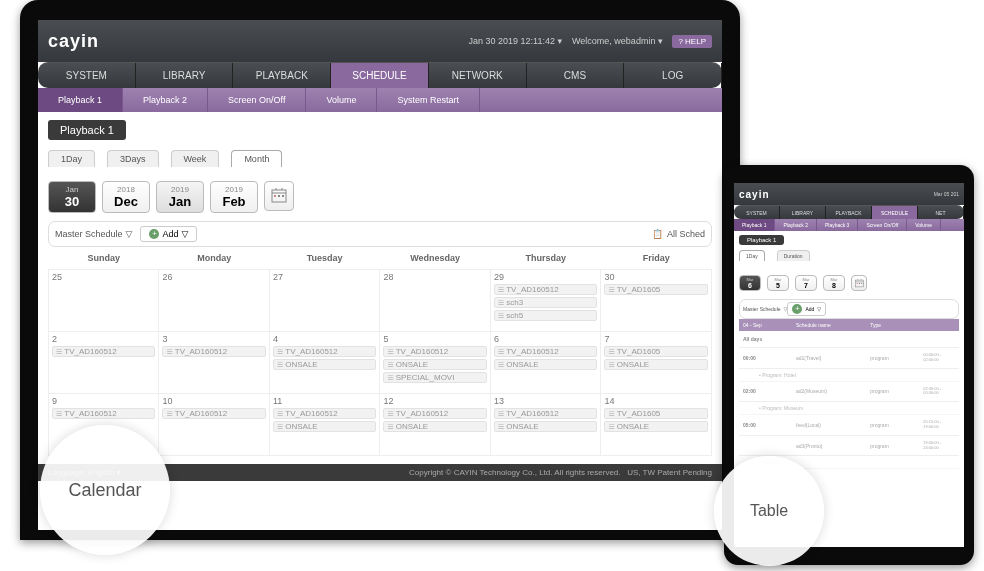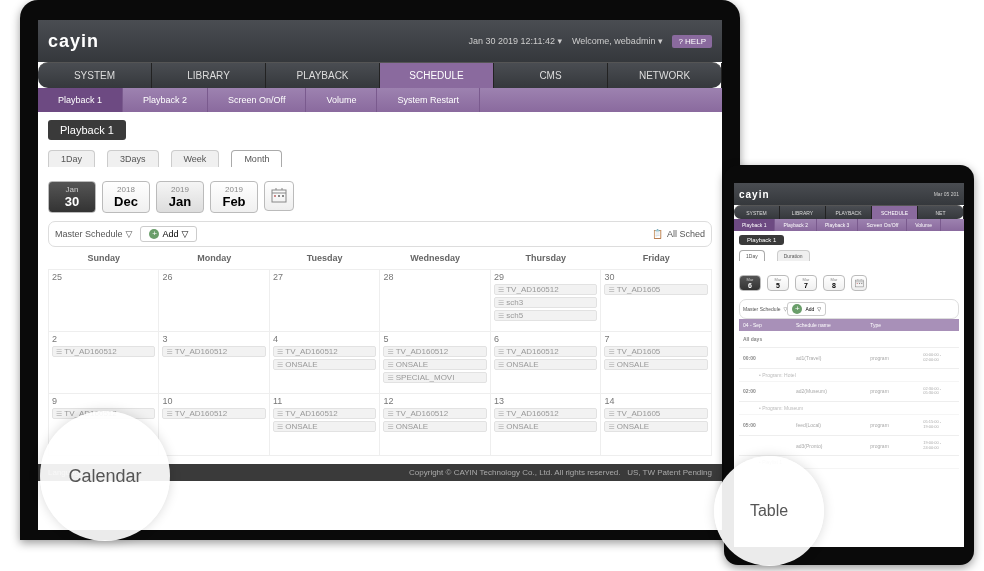--- a/index.html
+++ b/index.html
@@ -116,22 +116,23 @@
           <span><span>Welcome, webadmin</span> ▾</span>
           <span class="help-btn">? <span>HELP</span></span>
         </div>
       </div>
 
       <div class="mainnav" id="lap-mainnav">
           <div class="mainnav-item ">SYSTEM</div>
           <div class="mainnav-item ">LIBRARY</div>
           <div class="mainnav-item ">PLAYBACK</div>
           <div class="mainnav-item active">SCHEDULE</div>
+          <div class="mainnav-item ">NETWORK</div>
           <div class="mainnav-item ">CMS</div>
-          <div class="mainnav-item ">NETWORK</div>
+          <div class="mainnav-item ">LOG</div>
         </div>
       <div class="subnav" id="lap-subnav">
           <div class="subnav-item active">Playback 1</div>
           <div class="subnav-item ">Playback 2</div>
           <div class="subnav-item ">Screen On/Off</div>
           <div class="subnav-item ">Volume</div>
           <div class="subnav-item ">System Restart</div>
         </div>
 
       <div class="content">
@@ -406,14 +407,14 @@
               </div>
               <div class="tbl-sub">• Playlist 1</div>
             </div>
         </div>
       </div>
 
     </div>
   </div>
 </div>
 
-<div class="circle-label" style="bottom:30px; left:40px;">Calendar</div>
+<div class="circle-label" style="bottom:16px; left:40px;">Calendar</div>
 <div class="circle-label" style="bottom:5px; right:160px; width:110px; height:110px; font-size:16px;">Table</div>
 
 </body></html>

